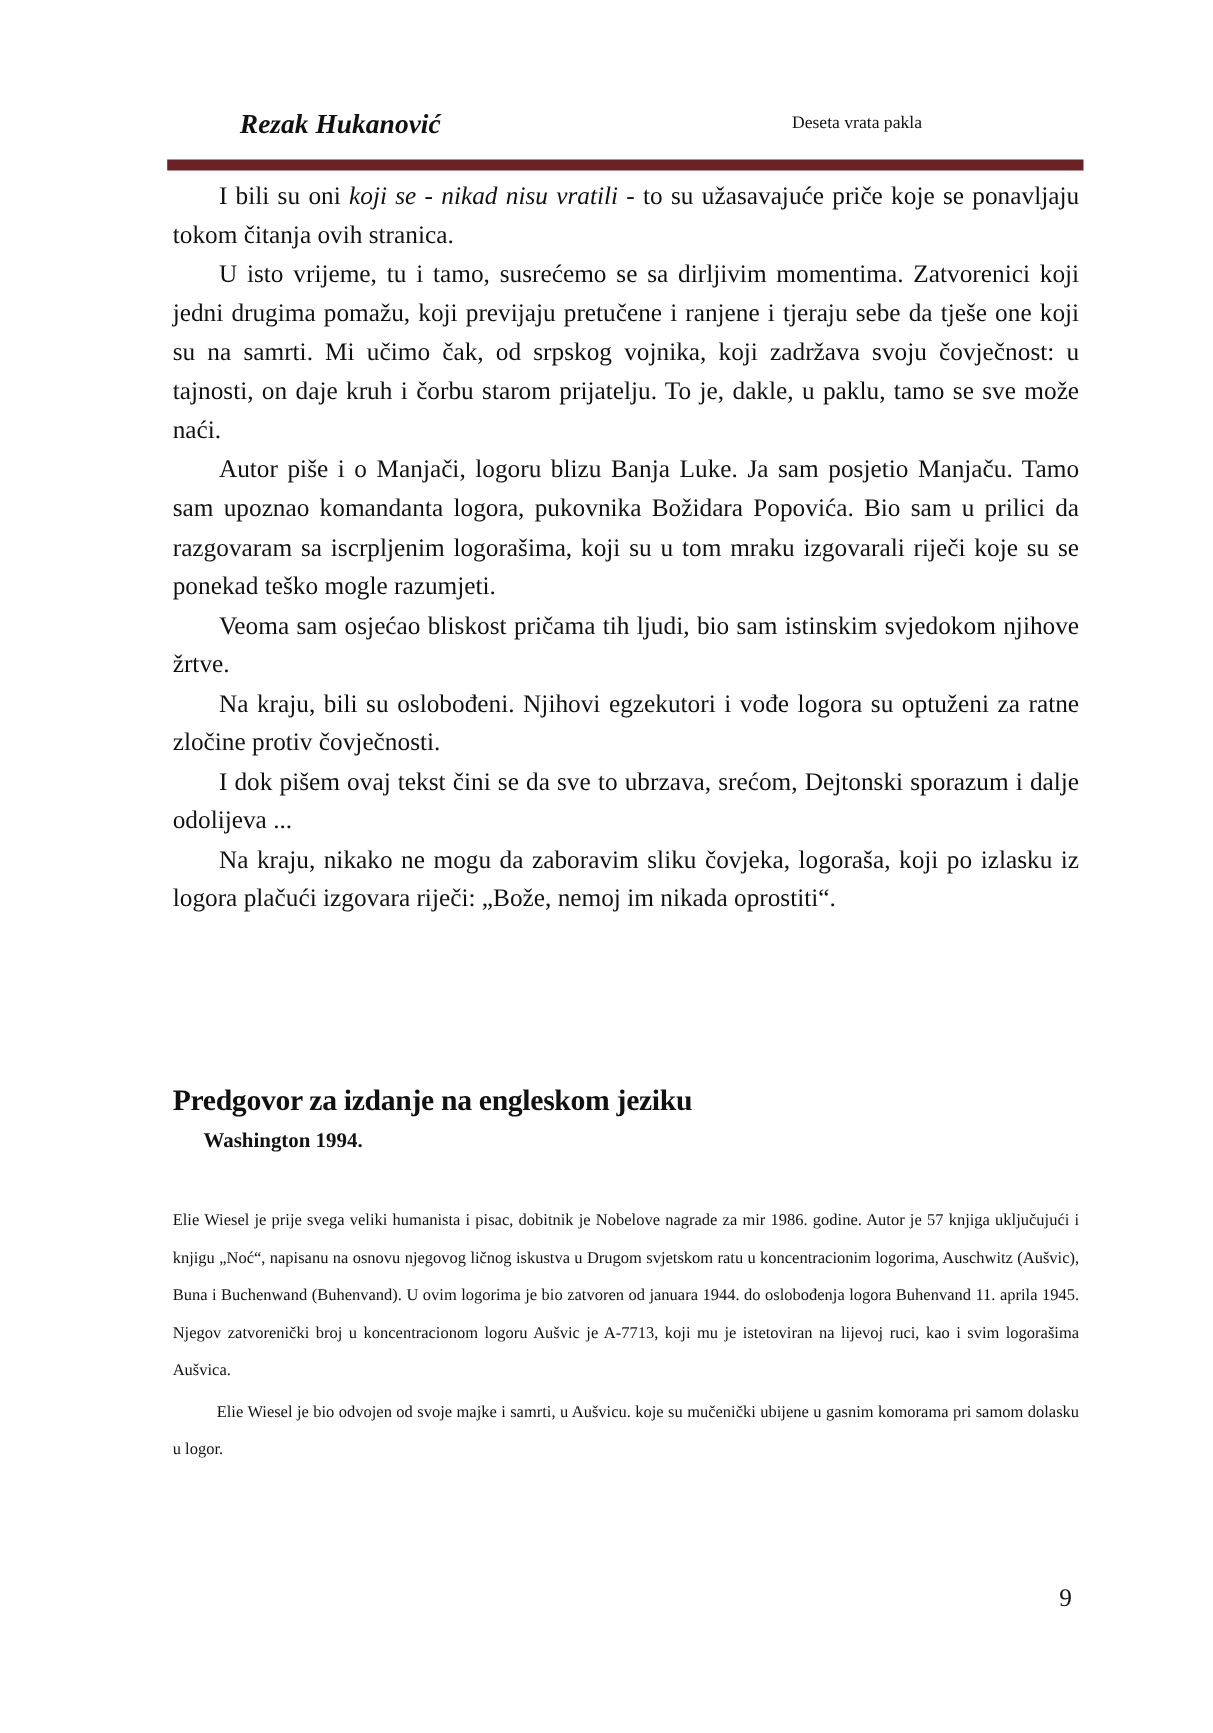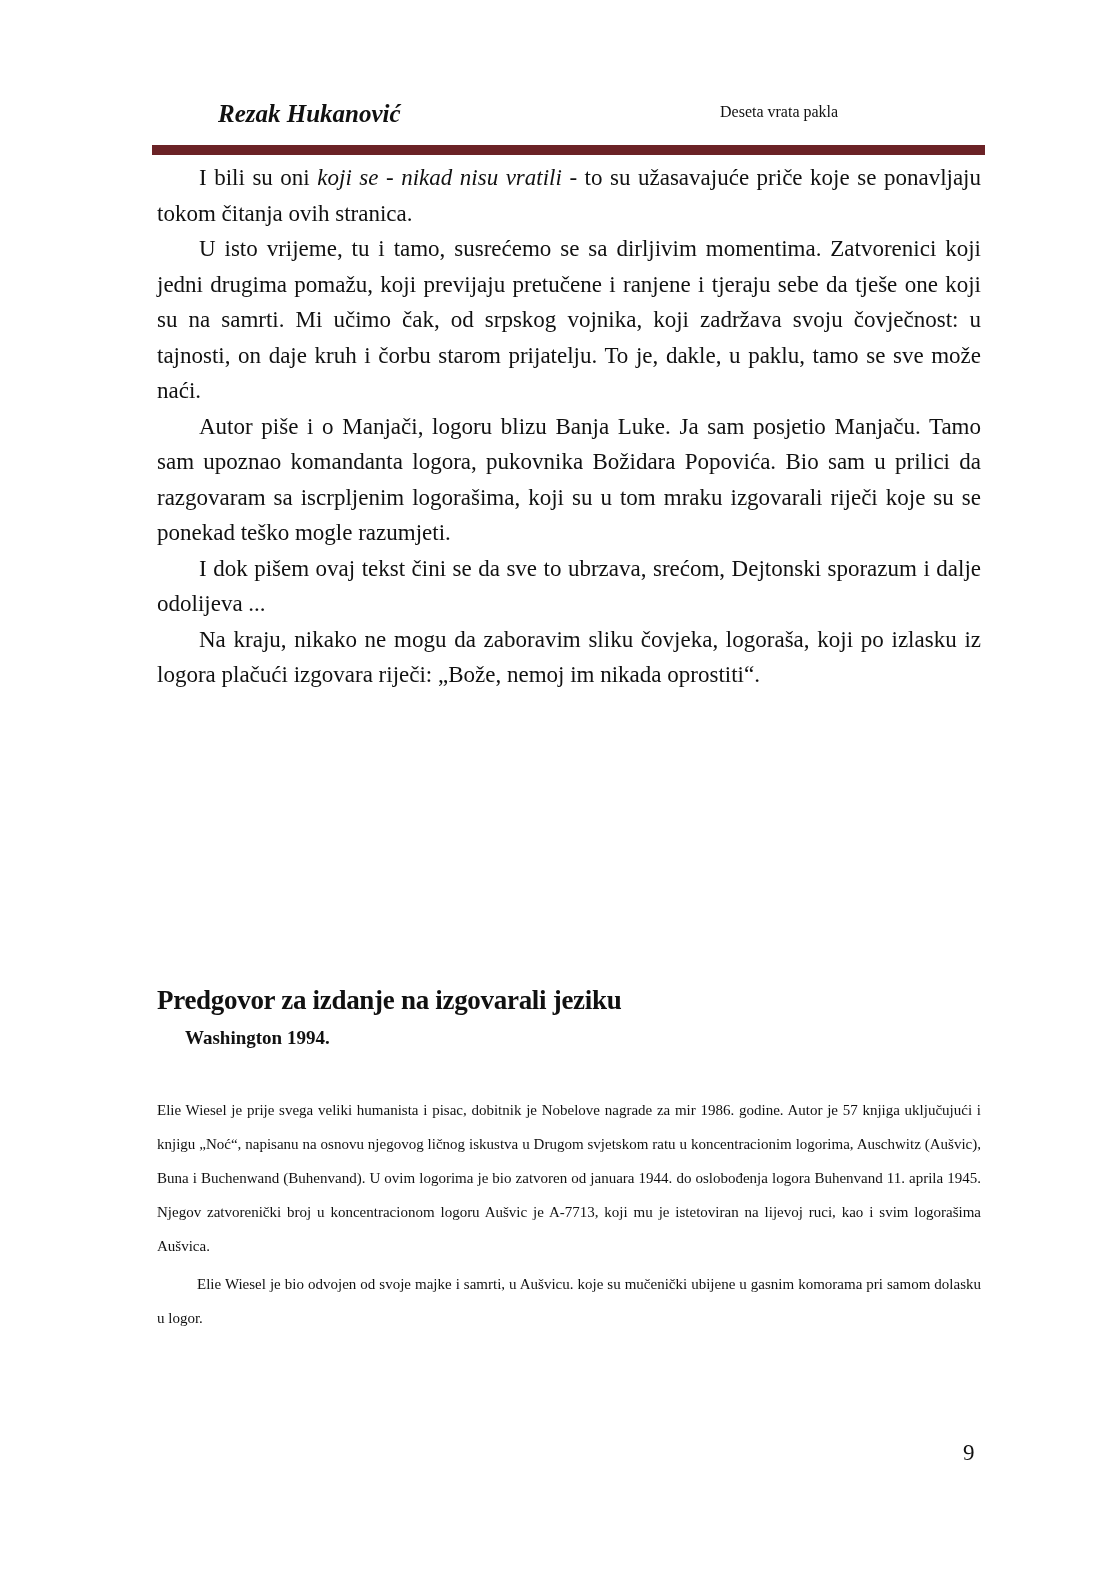--- a/index.html
+++ b/index.html
@@ -20,25 +20,27 @@
 <body>
 
 <div class="header-author">Rezak Hukanović</div>
 <div class="header-title">Deseta vrata pakla</div>
 <div class="rule"></div>
 
 <div class="body1">
   <p><span>I bili su oni </span><i>koji se - nikad nisu vratili</i><span> - to su užasavajuće priče koje se ponavljaju tokom čitanja ovih stranica.</span></p>
   <p>U isto vrijeme, tu i tamo, susrećemo se sa dirljivim momentima. Zatvorenici koji jedni drugima pomažu, koji previjaju pretučene i ranjene i tjeraju sebe da tješe one koji su na samrti. Mi učimo čak, od srpskog vojnika, koji zadržava svoju čovječnost: u tajnosti, on daje kruh i čorbu starom prijatelju. To je, dakle, u paklu, tamo se sve može naći.</p>
   <p>Autor piše i o Manjači, logoru blizu Banja Luke. Ja sam posjetio Manjaču. Tamo sam upoznao komandanta logora, pukovnika Božidara Popovića. Bio sam u prilici da razgovaram sa iscrpljenim logorašima, koji su u tom mraku izgovarali riječi koje su se ponekad teško mogle razumjeti.</p>
+  <p>Veoma sam osjećao bliskost pričama tih ljudi, bio sam istinskim svjedokom njihove žrtve.</p>
+  <p>Na kraju, bili su  oslobođeni. Njihovi egzekutori i vođe logora su optuženi za ratne zločine protiv čovječnosti.</p>
   <p>I dok pišem ovaj tekst čini se da sve to ubrzava, srećom, Dejtonski sporazum i dalje odolijeva ...</p>
   <p>Na kraju, nikako ne mogu da zaboravim sliku čovjeka, logoraša, koji po izlasku iz logora plačući izgovara riječi: „Bože, nemoj im nikada oprostiti“.</p>
 </div>
 
-<div class="h2">Predgovor za izdanje na izgovarali jeziku</div>
+<div class="h2">Predgovor za izdanje na engleskom jeziku</div>
 <div class="h3">Washington 1994.</div>
 
 <div class="body2">
   <p>Elie Wiesel je prije svega veliki humanista i pisac, dobitnik je Nobelove nagrade za mir 1986. godine. Autor je 57 knjiga uključujući i knjigu „Noć“, napisanu na osnovu njegovog ličnog iskustva u Drugom svjetskom ratu u koncentracionim logorima, Auschwitz (Aušvic), Buna i Buchenwand (Buhenvand). U ovim logorima je bio zatvoren od januara 1944. do oslobođenja logora Buhenvand 11. aprila 1945. Njegov zatvorenički broj u koncentracionom logoru Aušvic je A-7713, koji mu je istetoviran na lijevoj ruci, kao i svim logorašima Aušvica.</p>
   <p class="indent">Elie Wiesel je bio odvojen od svoje majke i samrti, u Aušvicu. koje su mučenički ubijene u gasnim komorama pri samom dolasku u logor.</p>
 </div>
 
 <div class="pagenum">9</div>
 
 </body></html>

